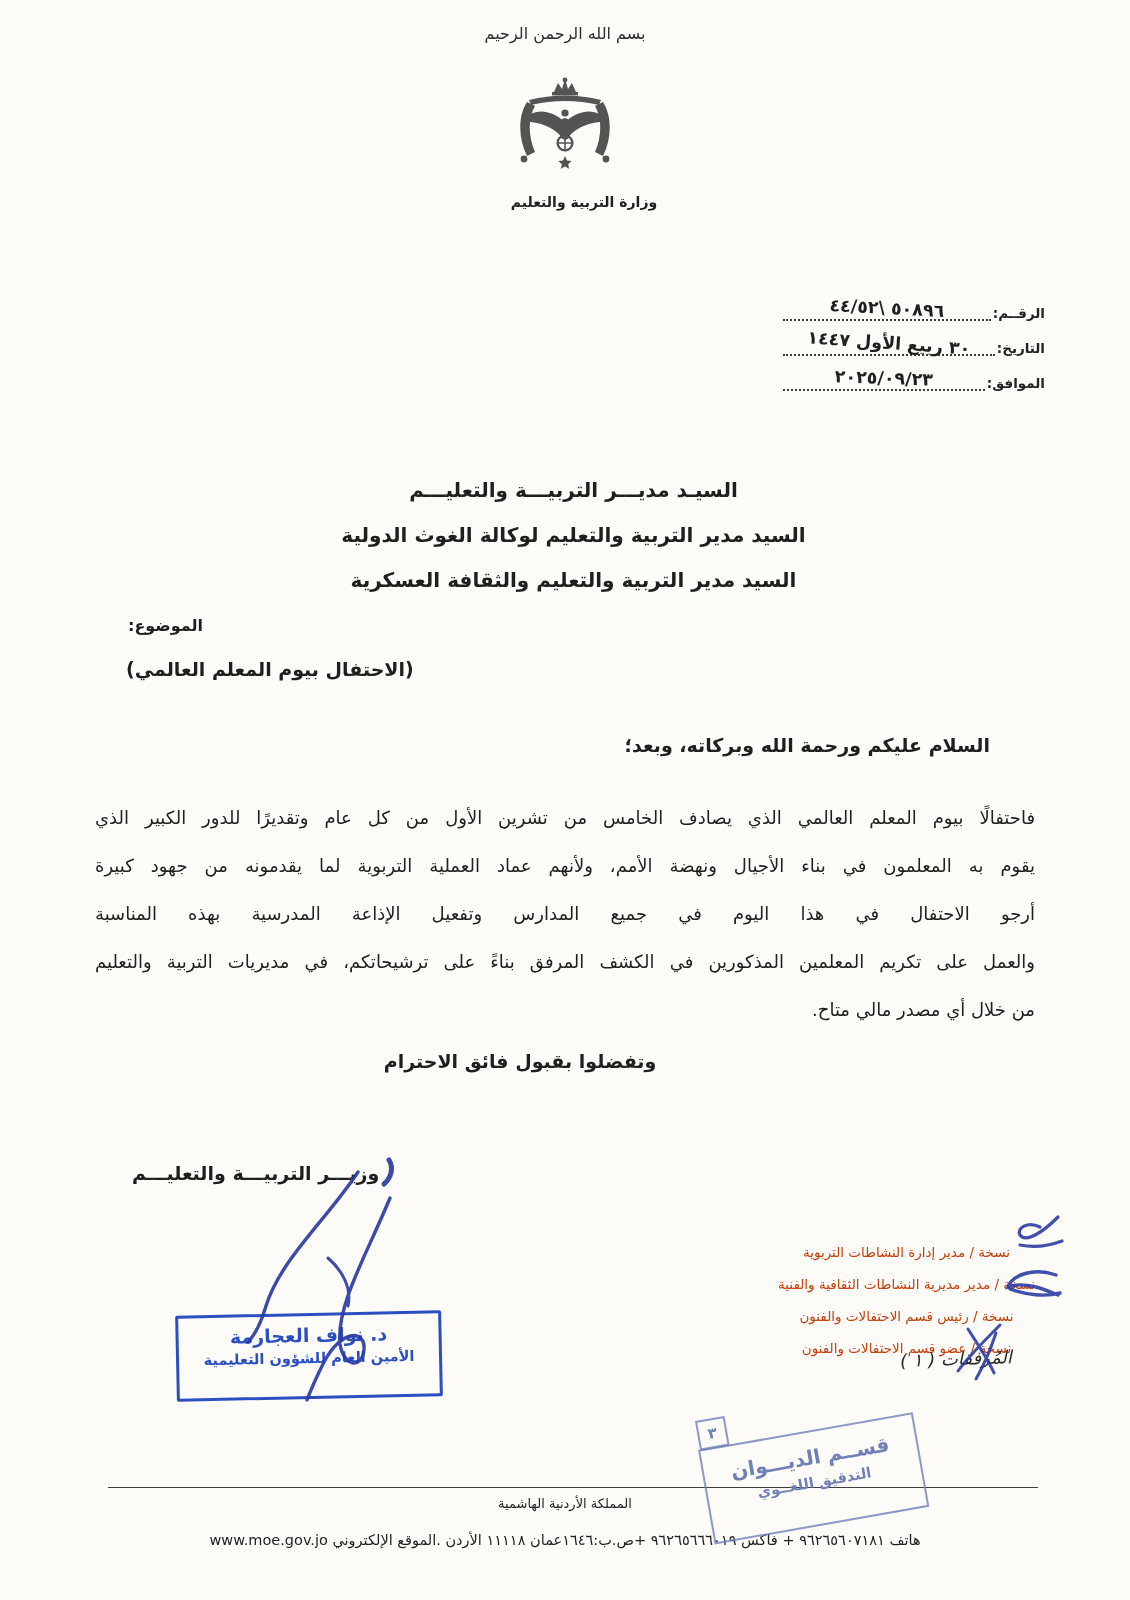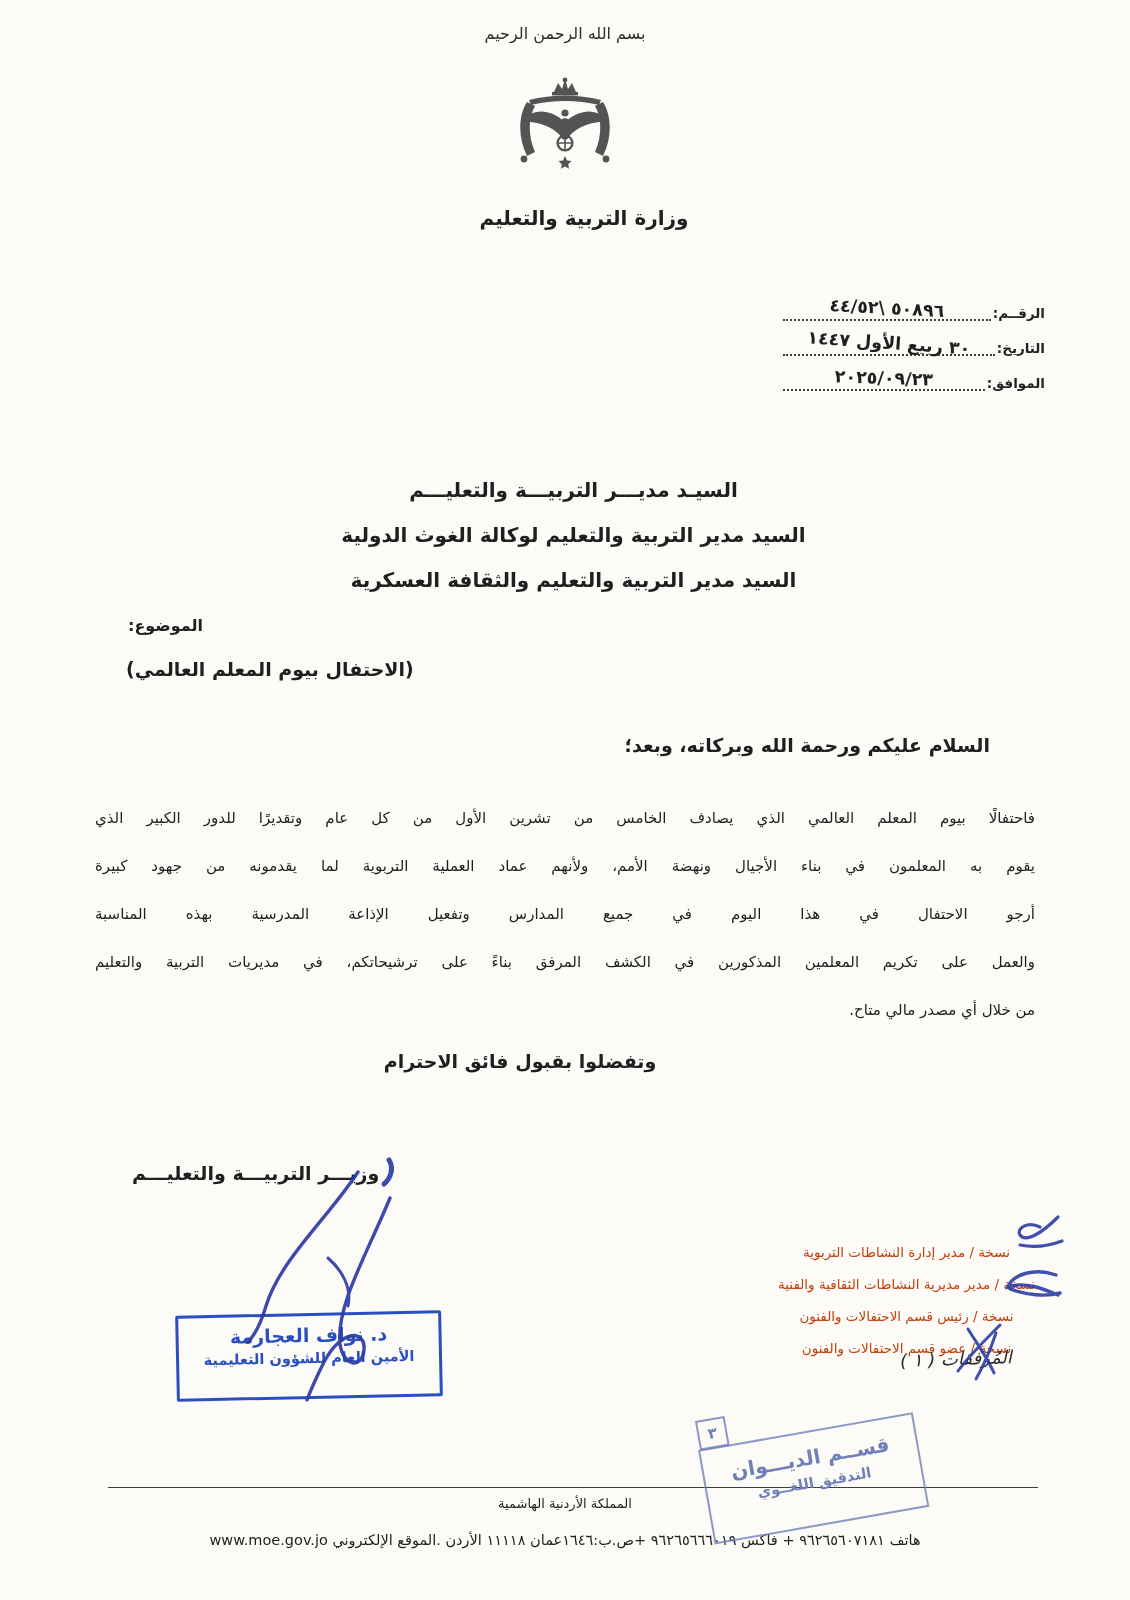--- a/index.html
+++ b/index.html
@@ -5,40 +5,40 @@
   html,body{margin:0;padding:0;background:#e8e6e2;}
   .page{
     position:relative; width:1130px; height:1600px; margin:0 auto;
     background:#fcfbf8; overflow:hidden;
     font-family:"DejaVu Sans", sans-serif; color:#1f1f1f; direction:rtl;
   }
   
   .basmala{position:absolute; top:24px; left:0; right:0; text-align:center;
     font-size:16px; color:#2e2e2e; letter-spacing:1px;}
   .emblem{position:absolute; top:76px; left:50%; transform:translateX(-50%);}
-  .ministry{position:absolute; top:206px; left:0; right:0; text-align:center;
-    font-weight:bold; font-size:20px;padding-left:38px;}
+  .ministry{position:absolute; top:194px; left:0; right:0; text-align:center;
+    font-weight:bold; font-size:14px;padding-left:38px;}
   
   .refblock{position:absolute; top:286px; right:85px; width:262px;}
   .ref-row{display:flex; direction:rtl; align-items:flex-end; height:35px;}
   .ref-label{flex:0 0 auto; font-size:13.5px; font-weight:bold; color:#222; padding-bottom:0px;}
   .ref-leader{flex:1 1 auto; position:relative; border-bottom:2.2px dotted #3a3a3a;
     height:8px; margin-right:2px;}
   .ref-value{position:absolute; bottom:1px; right:0; left:0; text-align:center;
     font-weight:bold; font-size:17.5px; white-space:nowrap;}
   .tilt1{transform:rotate(3deg);} .tilt2{transform:rotate(4deg);} .tilt3{transform:rotate(2deg);}
   
   .recipients{position:absolute; top:468px; left:0; right:0; text-align:center;margin-left:17px;}
   .recipient{font-weight:bold; font-size:20px; line-height:45px;}
   
   .subject-label{position:absolute; top:616px; left:128px; font-weight:bold; font-size:16px;}
   .subject-value{position:absolute; top:658px; left:126px; font-weight:bold; font-size:19px;}
   
   .greeting{position:absolute; top:734px; right:140px; font-weight:bold; font-size:19px;}
-  .body{position:absolute; top:794px; right:95px; left:95px; font-size:15px;}
+  .body{position:absolute; top:794px; right:95px; left:95px; font-size:18px;}
   .body-line{text-align:justify; text-align-last:justify; line-height:48px; white-space:nowrap;
     text-justify:inter-word;}
   .body-line.last{text-align-last:right; white-space:normal;}
   
   .closing{position:absolute; top:1050px; left:350px; width:340px; text-align:center;
     font-weight:bold; font-size:19px;}
   .sig-title{position:absolute; top:1162px; left:132px; font-weight:bold; font-size:19px;}
   .sig-svg{position:absolute; left:90px; top:1138px; z-index:5;}
   
   .name-stamp{position:absolute; left:176px; top:1313px; width:260px; height:80px;

